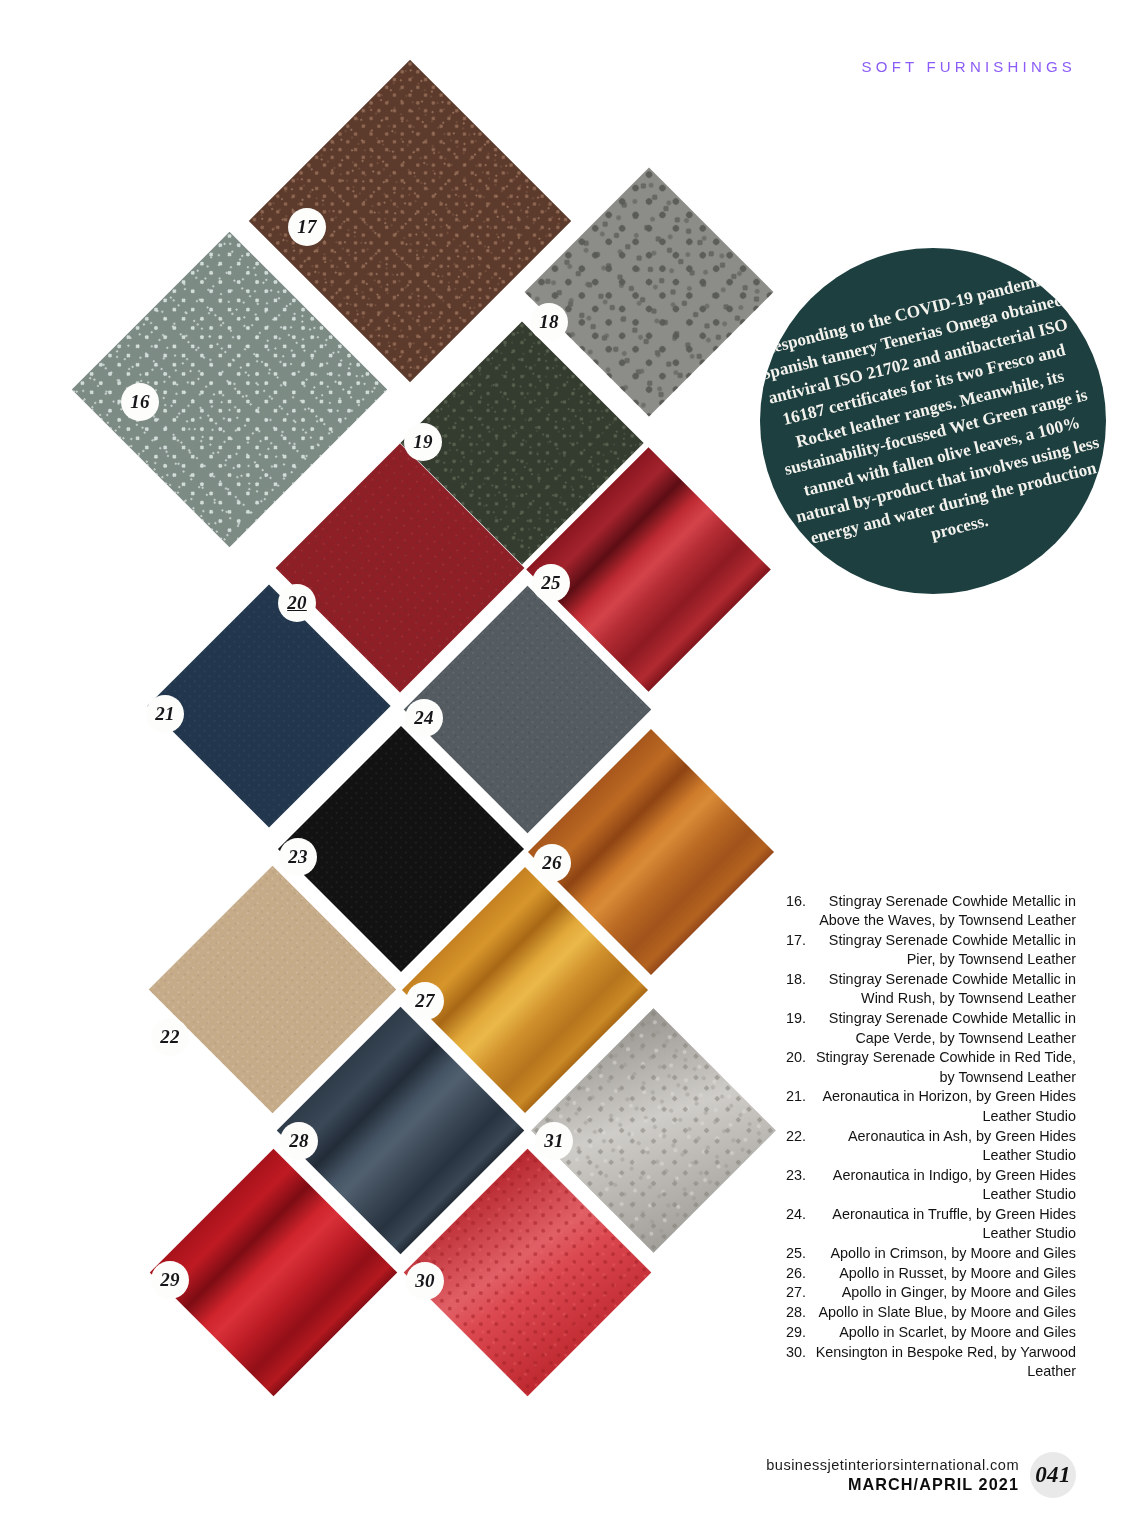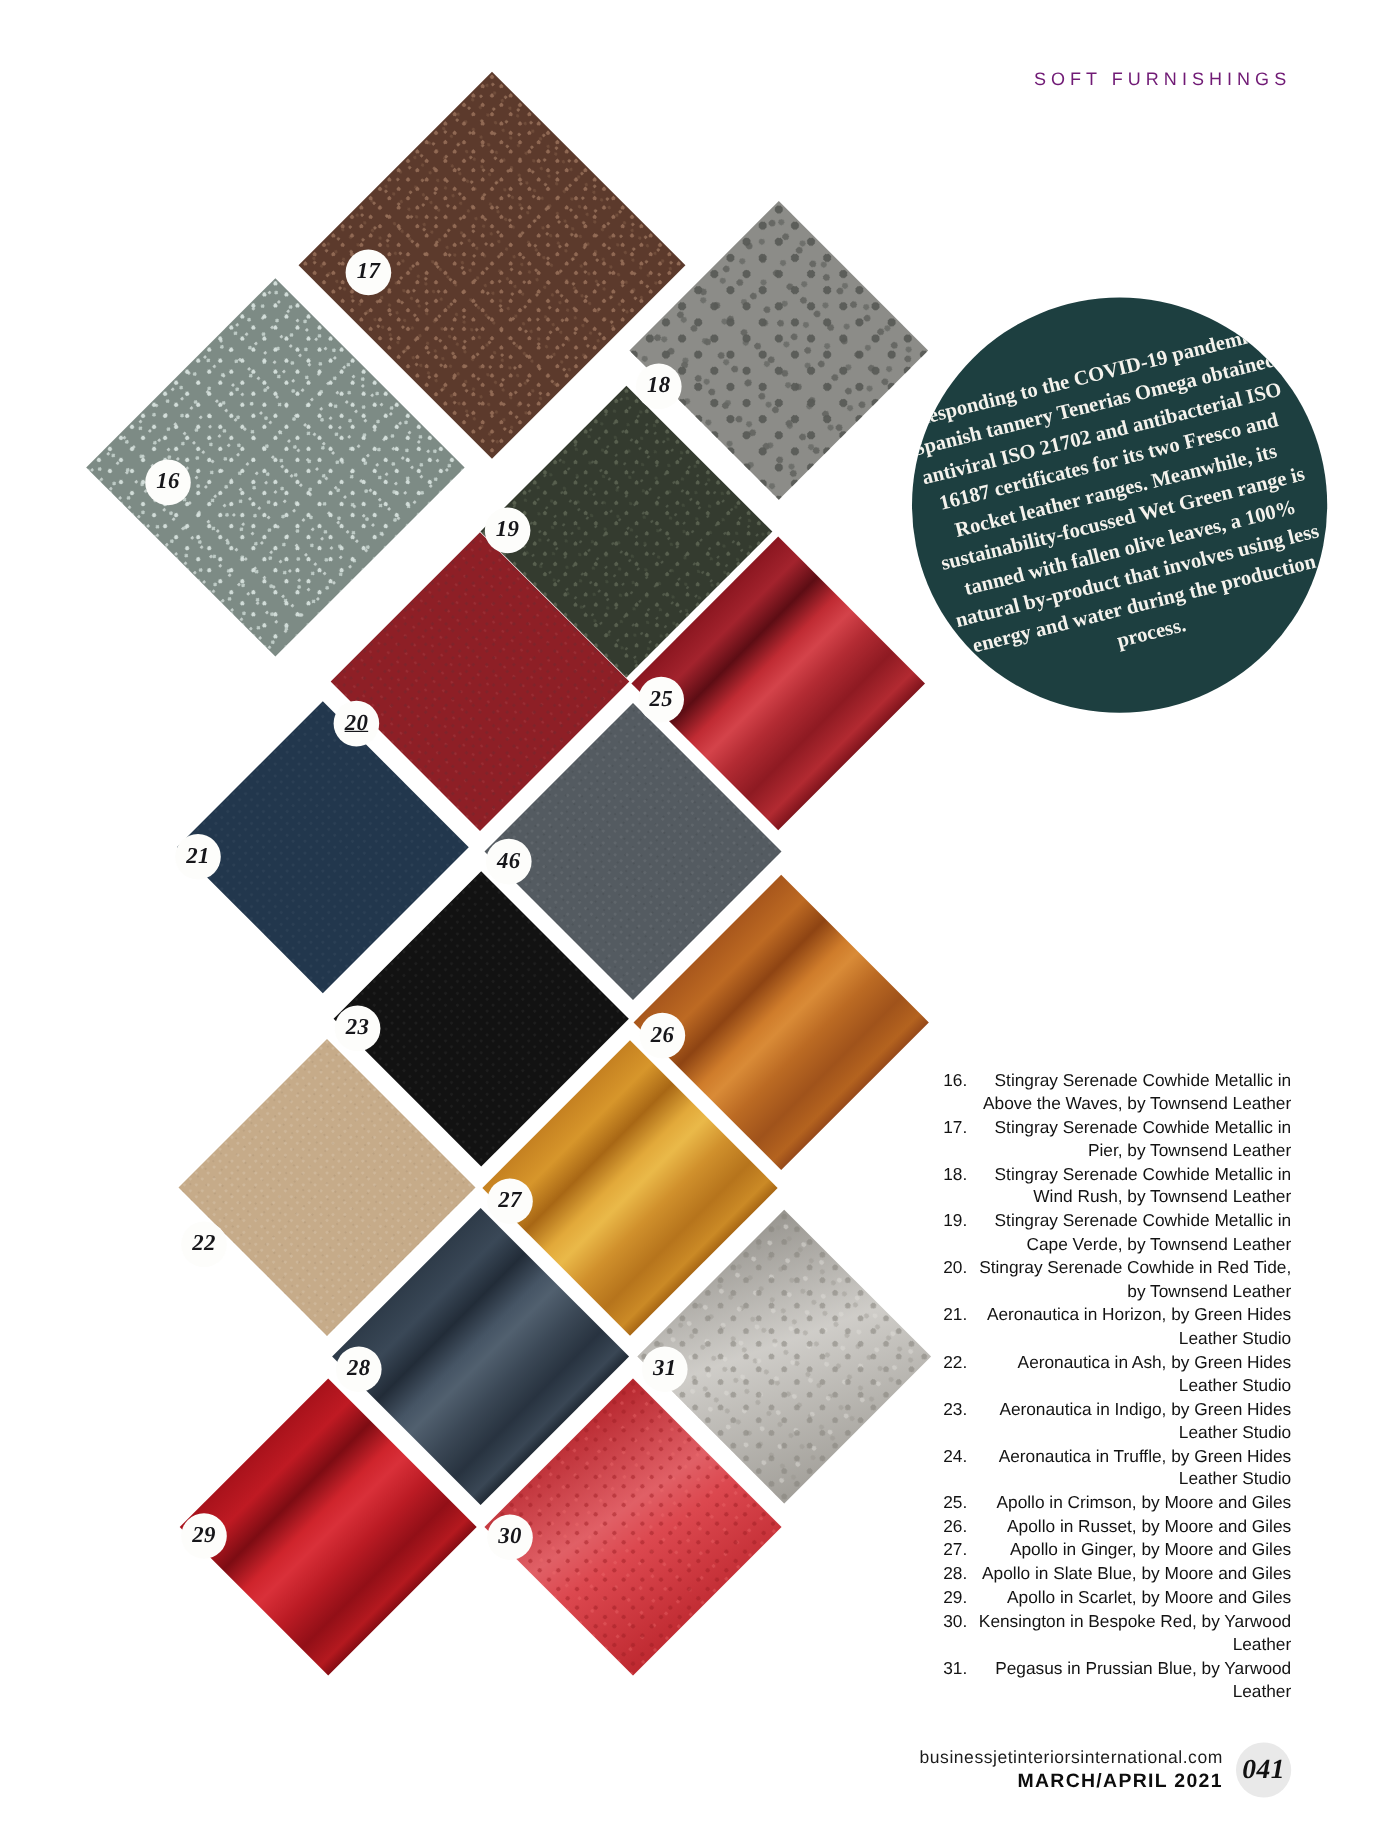--- a/index.html
+++ b/index.html
@@ -6,21 +6,21 @@
   body{
     width:1148px;height:1536px;position:relative;overflow:hidden;
     font-family:"Liberation Sans",sans-serif;
     -webkit-font-smoothing:antialiased;
   }
 
   
   .kicker{
     position:absolute;top:58px;right:72px;
     font-family:"Liberation Sans",sans-serif;
-    font-size:15px;letter-spacing:4.2px;color:#701a75;
+    font-size:15px;letter-spacing:4.2px;color:#8b5cf6;
     text-transform:uppercase;white-space:nowrap;font-weight:400;
   }
 
   
   .swatch-board{position:absolute;left:0;top:0;width:780px;height:1450px;}
 
   .swatch{
     position:absolute;
     transform:rotate(45deg);
     box-sizing:border-box;
@@ -256,21 +256,21 @@
   <div class="badge" style="left:151px;top:978px;margin-top:40px;">22</div>
 
   <div class="swatch" style="left:314px;top:762px;width:174px;height:174px;">
     <div class="face tx-flat-black"></div>
   </div>
   <div class="badge" style="left:279px;top:838px;">23</div>
 
   <div class="swatch" style="left:440px;top:622px;width:175px;height:175px;">
     <div class="face tx-flat-slate"></div>
   </div>
-  <div class="badge" style="left:405px;top:699px;">46</div>
+  <div class="badge" style="left:405px;top:699px;">24</div>
 
   <div class="swatch" style="left:562px;top:483px;width:173px;height:173px;">
     <div class="face tx-sheen-crimson"></div>
   </div>
   <div class="badge" style="left:532px;top:564px;">25</div>
 
   <div class="swatch" style="left:564px;top:765px;width:174px;height:174px;">
     <div class="face tx-sheen-russet"></div>
   </div>
   <div class="badge" style="left:533px;top:844px;">26</div>
@@ -359,24 +359,20 @@
     <span class="cap-num">28.</span>
     <span class="cap-txt">Apollo in Slate Blue, by Moore and Giles</span>
   </div>
   <div class="cap-row">
     <span class="cap-num">29.</span>
     <span class="cap-txt">Apollo in Scarlet, by Moore and Giles</span>
   </div>
   <div class="cap-row">
     <span class="cap-num">30.</span>
     <span class="cap-txt">Kensington in Bespoke Red, by Yarwood Leather</span>
-  </div>
-  <div class="cap-row">
-    <span class="cap-num">31.</span>
-    <span class="cap-txt">Pegasus in Prussian Blue, by Yarwood Leather</span>
   </div>
 </div>
 
 <div class="footer">
   <div class="footer-inner">
     <div class="foot-lines">
       <div class="foot-url">businessjetinteriorsinternational.com</div>
       <div class="foot-date">MARCH/APRIL 2021</div>
     </div>
     <div class="page-circle">041</div>

